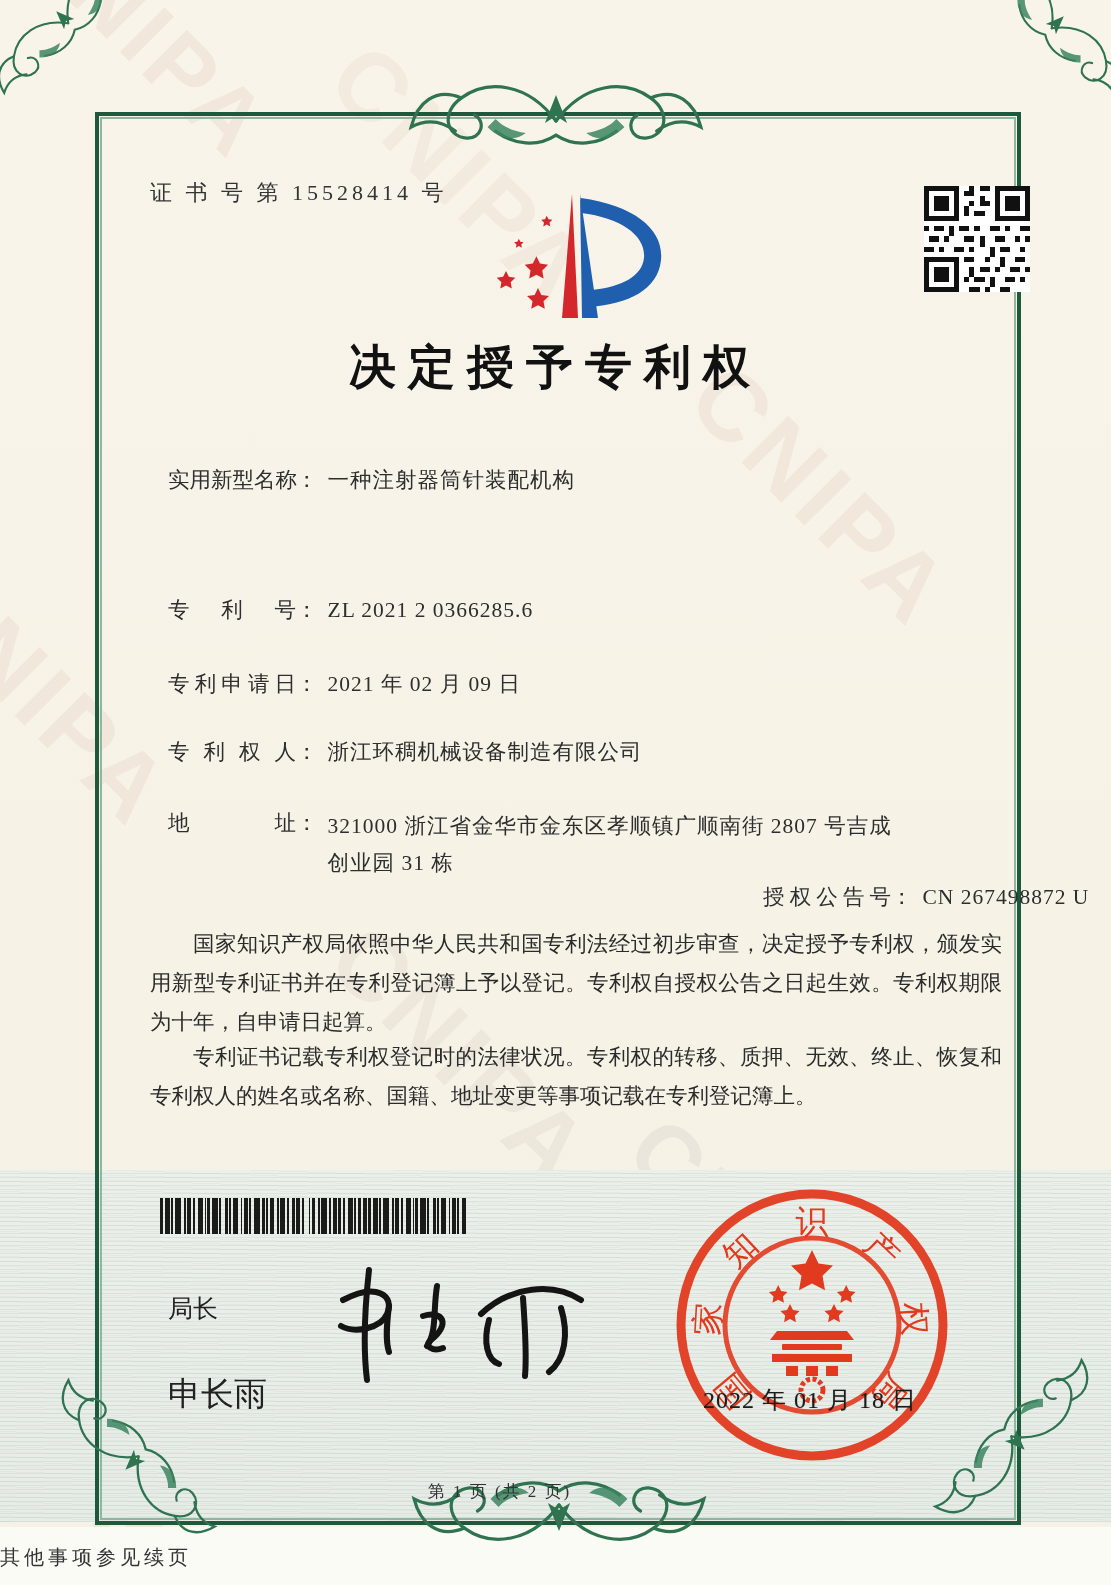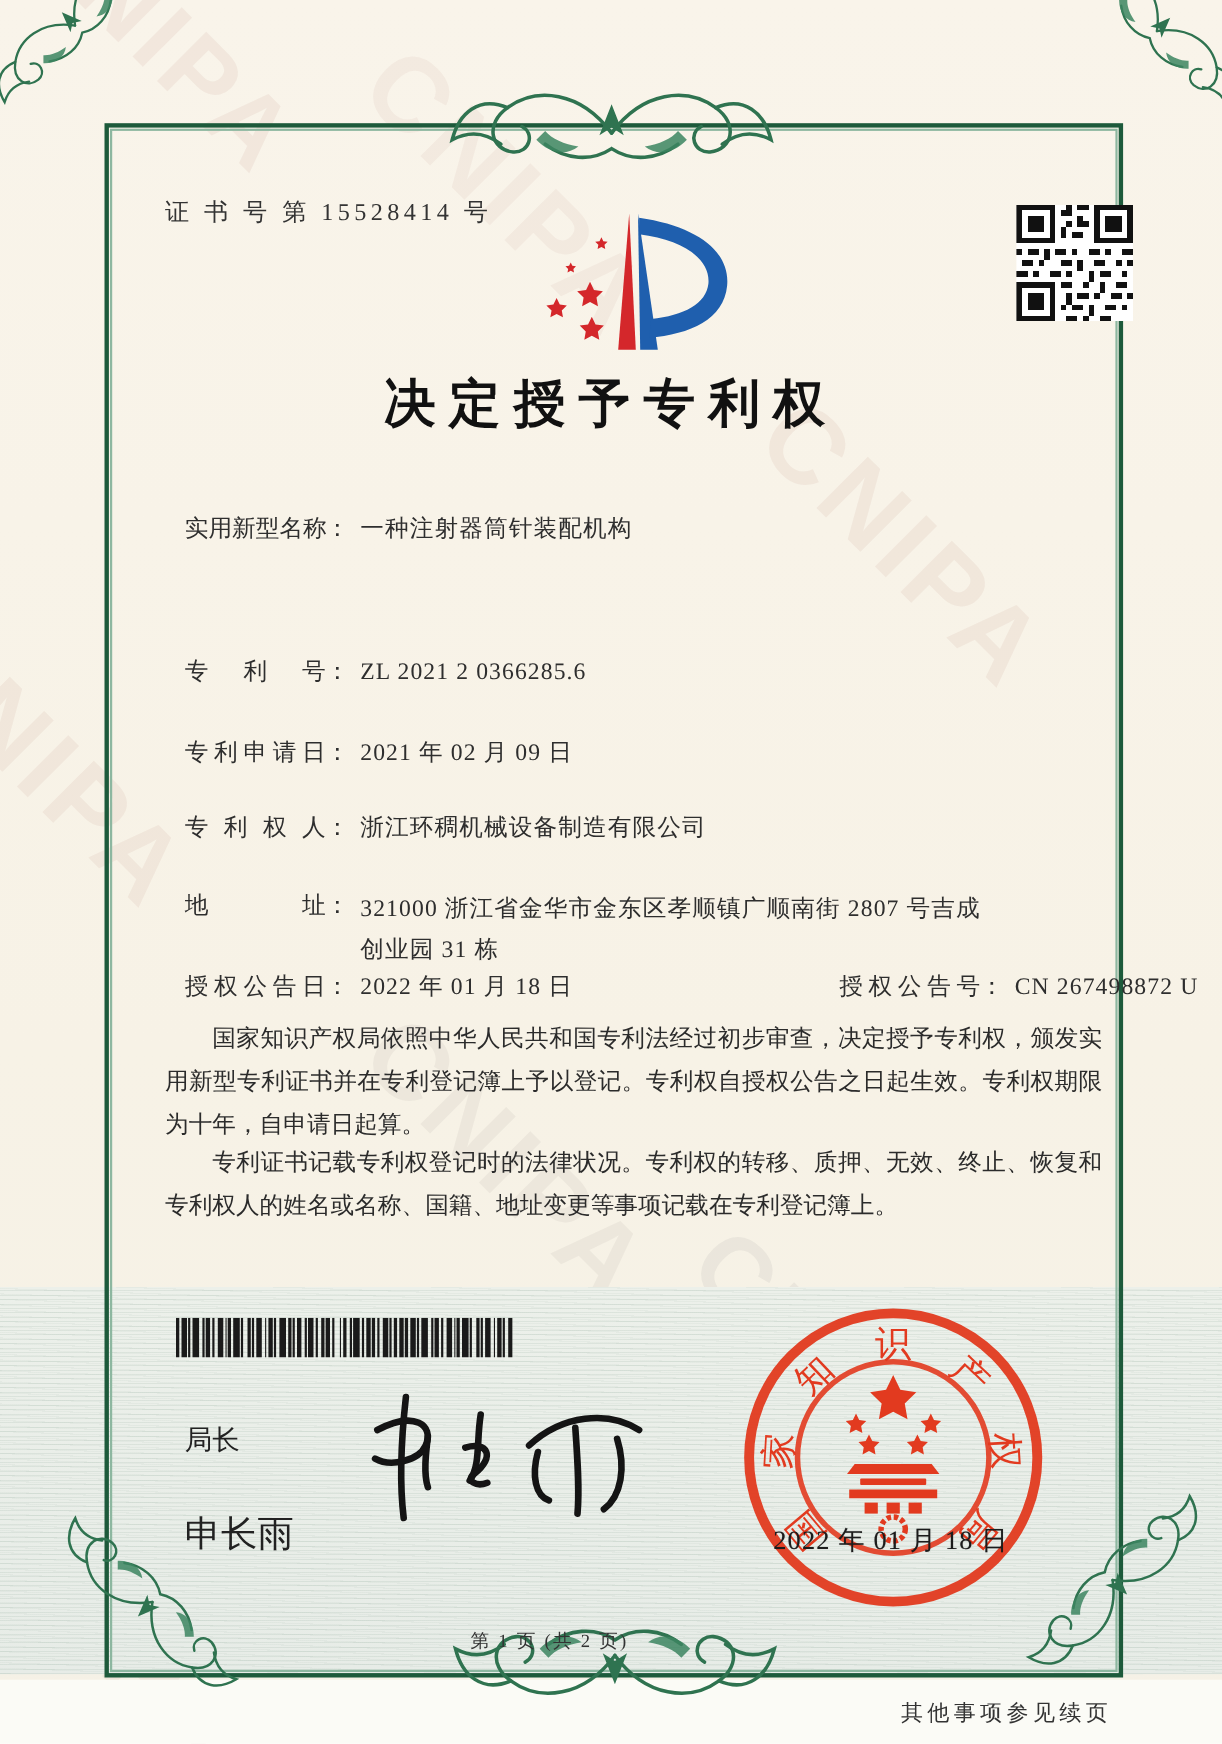--- a/index.html
+++ b/index.html
@@ -74,22 +74,22 @@
   .seal-date{
     position:absolute;left:695px;top:1384px;width:230px;
     text-align:center;font-size:24px;color:#1c1c1c;letter-spacing:1px;
     text-shadow:0 0 1px rgba(0,0,0,.3);
   }
   .footer-page{
     position:absolute;left:0;top:1480px;width:999px;text-align:center;
     font-size:17px;color:#333;letter-spacing:2px;
   }
   .continuation{
-    position:absolute;left:0;top:1544px;width:975px;text-align:right;
-    font-size:20px;color:#333;letter-spacing:4px;padding-left:36px;
+    position:absolute;left:0;top:1544px;width:975px;text-align:left;
+    font-size:20px;color:#333;letter-spacing:4px;
   }
   .orn{position:absolute;pointer-events:none;}
 </style>
 </head>
 <body>
 
 <div class="page">
 
   <div class="wm" style="left:-10px;top:-20px;font-size:92px;">CNIPA</div>
   <div class="wm" style="left:300px;top:120px;font-size:96px;color:rgba(205,165,155,0.12);">CNIPA</div>
@@ -182,23 +182,20 @@
   <div class="row" style="top:669px;">
     <span class="flabel">专利申请日</span><span class="fcolon">：</span><span class="fvalue">2021 年 02 月 09 日</span>
   </div>
   <div class="row" style="top:737px;">
     <span class="flabel">专利权人</span><span class="fcolon">：</span><span class="fvalue">浙江环稠机械设备制造有限公司</span>
   </div>
   <div class="row" style="top:808px;">
     <span class="flabel">地址</span><span class="fcolon">：</span><span class="addr-val"><span>321000 浙江省金华市金东区孝顺镇广顺南街 2807 号吉成</span><br><span>创业园 31 栋</span></span>
   </div>
   <div class="row" style="top:882px;width:845px;">
-    <span>
-      <span class="flabel">授权公告日</span><span class="fcolon">：</span><span class="fvalue">2022 年 01 月 18 日</span>
-    </span>
     <span class="grant2">
       <span class="flabel">授权公告号</span><span class="fcolon">：</span><span class="fvalue">CN 267498872 U</span>
     </span>
   </div>
 
   <p class="para" style="top:925px;">国家知识产权局依照中华人民共和国专利法经过初步审查，决定授予专利权，颁发实用新型专利证书并在专利登记簿上予以登记。专利权自授权公告之日起生效。专利权期限为十年，自申请日起算。</p>
   <p class="para" style="top:1038px;">专利证书记载专利权登记时的法律状况。专利权的转移、质押、无效、终止、恢复和专利权人的姓名或名称、国籍、地址变更等事项记载在专利登记簿上。</p>
 
   <svg class="barcode" viewBox="0 0 306 36" preserveAspectRatio="none">
     <line x1="0" y1="18" x2="306" y2="18" stroke="#1a1a1a" stroke-width="36" stroke-dasharray="3 2 5 1 2 2 6 3 2 1 4 2 2 3 5 2 1 1 3 2 6 1 2 4 3 1 2 2 5 3 1 2 4 1 2 3 6 2 3 1 2 2 4 3 2 1 5 2 2 3 3 1 4 2 2 5 1 2 3 3 2 1 6 2 2 2 4 1 3 2 2 3 5 1 2 2 3 2 4 1"></line>

